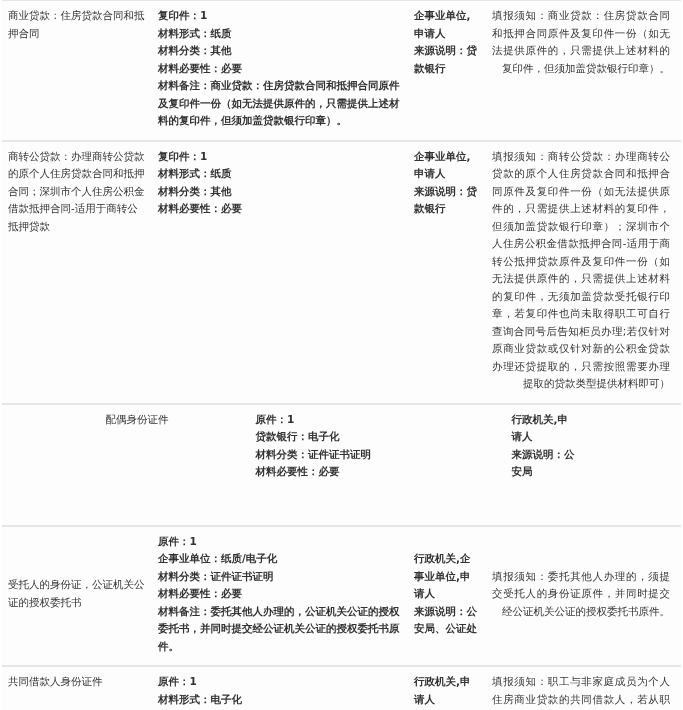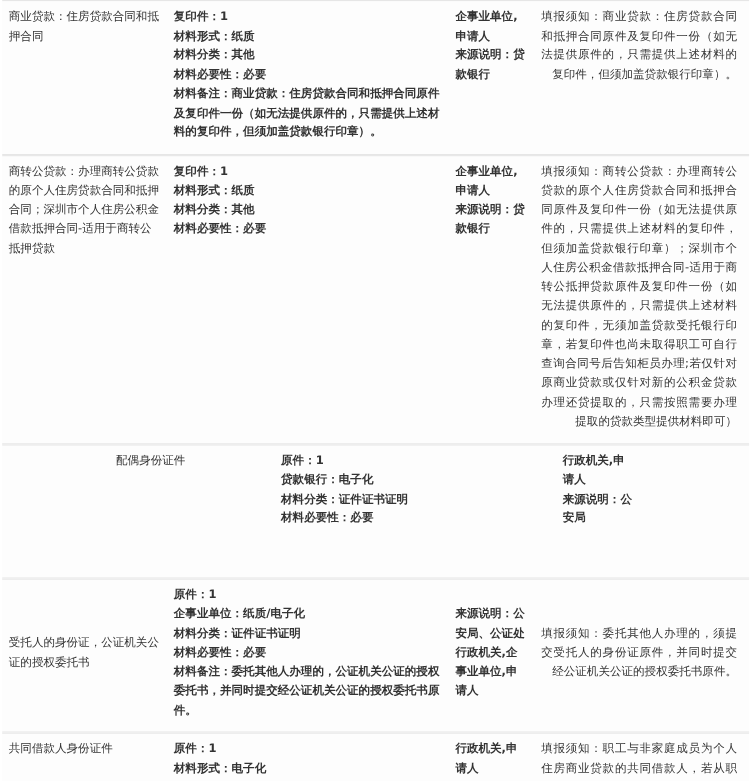--- a/index.html
+++ b/index.html
@@ -77,22 +77,22 @@
       <span>受托人的身份证，公证机关公证的授权委托书</span>
     </div>
     <div class="cell c-detail">
       <span class="line">原件：1</span>
       <span class="line">企事业单位：纸质/电子化</span>
       <span class="line">材料分类：证件证书证明</span>
       <span class="line">材料必要性：必要</span>
       <span class="line">材料备注：委托其他人办理的，公证机关公证的授权委托书，并同时提交经公证机关公证的授权委托书原件。</span>
     </div>
     <div class="cell c-source">
+      <span class="line">行政机关,企事业单位,申请人</span>
       <span class="line">来源说明：公安局、公证处</span>
-      <span class="line">行政机关,企事业单位,申请人</span>
     </div>
     <div class="cell c-notes">
       <span>填报须知：委托其他人办理的，须提交受托人的身份证原件，并同时提交经公证机关公证的授权委托书原件。</span>
     </div>
   </div>
 
   <div class="row" style="min-height: 140px;">
     <div class="cell c-name">
       <span>共同借款人身份证件</span>
     </div>

